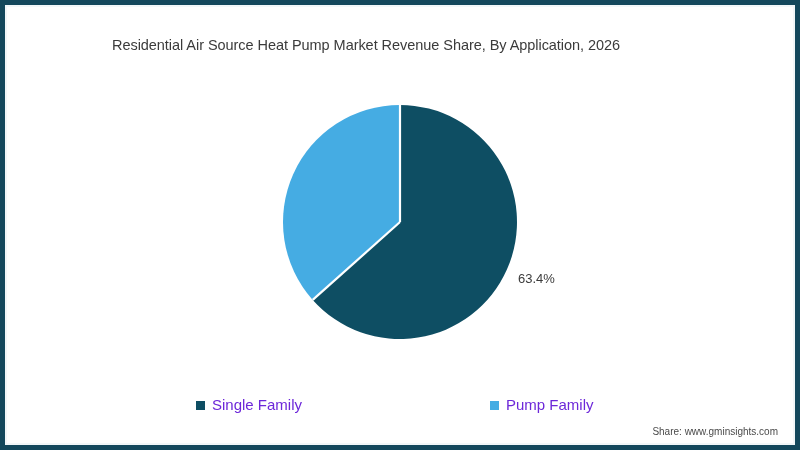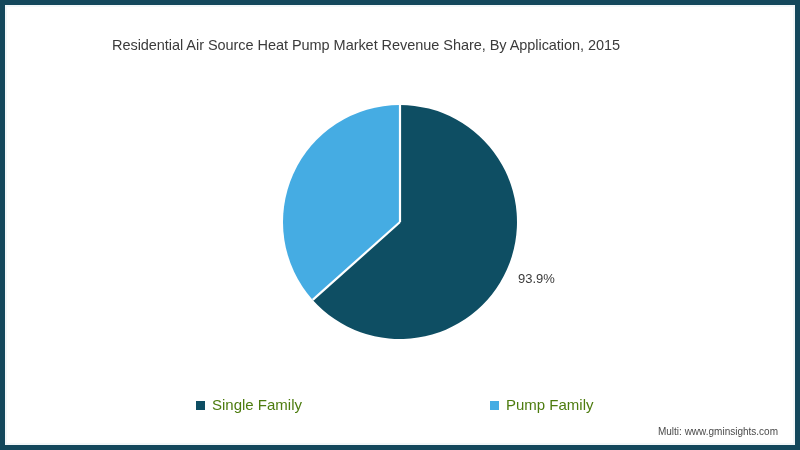--- a/index.html
+++ b/index.html
@@ -99,21 +99,21 @@
   .legend-swatch {
     width: 9px;
     height: 9px;
     flex: 0 0 auto;
     margin-right: 7px;
     margin-top: 1px;
   }
   .legend-label {
     font-size: 15px;
     line-height: 18px;
-    color: #4d7c0f;
+    color: #6d28d9;
   }
 
   
   .source-note {
     position: absolute;
     right: 22px;
     top: 425px;
     font-size: 10px;
     line-height: 13px;
     color: #4a4a4a;
@@ -121,43 +121,43 @@
   }
 </style>
 </head>
 <body>
 
 <div id="canvas">
 
   <div class="frame-outer"></div>
   <div class="frame-inner"></div>
 
-  <div class="chart-title">Residential Air Source Heat Pump Market Revenue Share, By Application, 2015</div>
+  <div class="chart-title">Residential Air Source Heat Pump Market Revenue Share, By Application, 2026</div>
 
   <div class="pie-wrap">
     <svg class="pie-svg" viewBox="0 0 234 234">
       <g>
         <path id="slice-0" d="M 117 117 L 117.00 0.00 A 117 117 0 1 1 29.72 194.92 Z" fill="#0e4e63"></path>
         <path id="slice-1" d="M 117 117 L 29.72 194.92 A 117 117 0 0 1 117.00 0.00 Z" fill="#45ace3"></path>
       </g>
       <g id="slice-separators">
           <line x1="117" y1="117" x2="117.00" y2="0.00" stroke="#ffffff" stroke-width="2.2"></line>
           <line x1="117" y1="117" x2="29.72" y2="194.92" stroke="#ffffff" stroke-width="2.2"></line>
         </g>
     </svg>
   </div>
 
-  <div class="slice-label">93.9%</div>
+  <div class="slice-label">63.4%</div>
 
   <div class="legend">
     <div class="legend-item item-0">
       <span class="legend-swatch" id="sw-0" style="background: rgb(14, 78, 99);"></span>
       <span class="legend-label">Single Family</span>
     </div>
     <div class="legend-item item-1">
       <span class="legend-swatch" id="sw-1" style="background: rgb(69, 172, 227);"></span>
       <span class="legend-label">Pump Family</span>
     </div>
   </div>
 
-  <div class="source-note">Multi: www.gminsights.com</div>
+  <div class="source-note">Share: www.gminsights.com</div>
 
 </div>
 
 </body></html>

